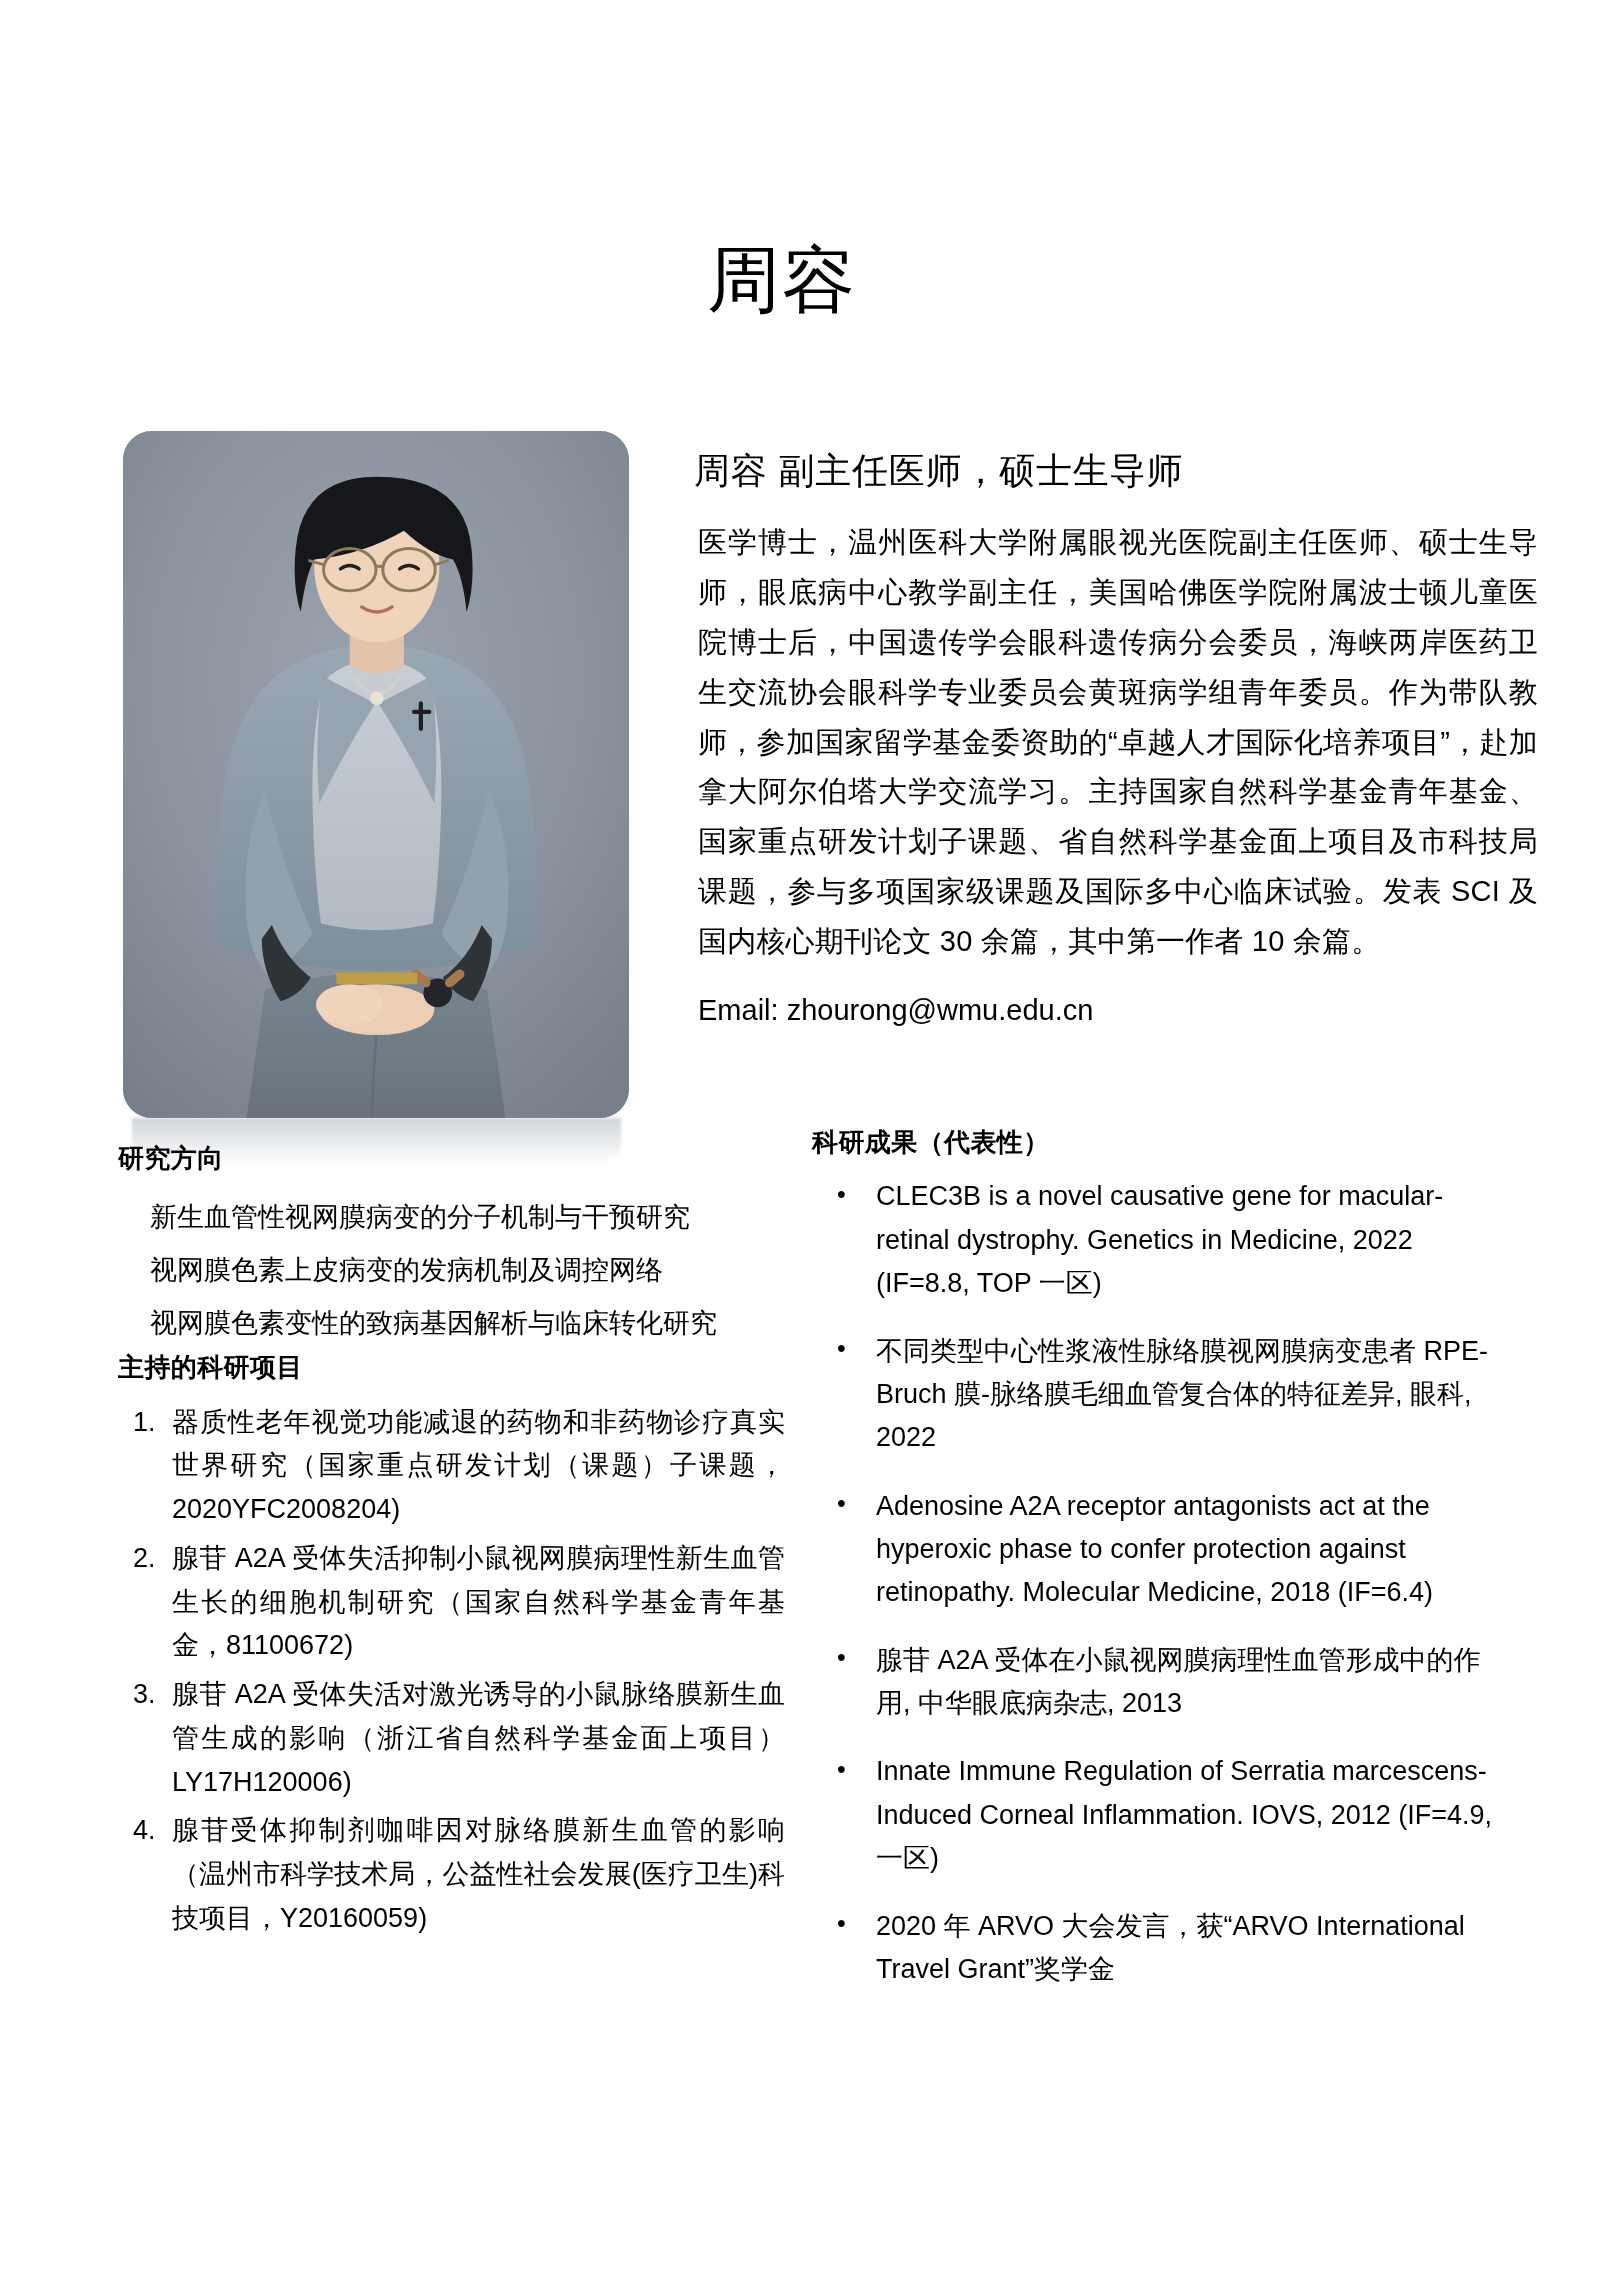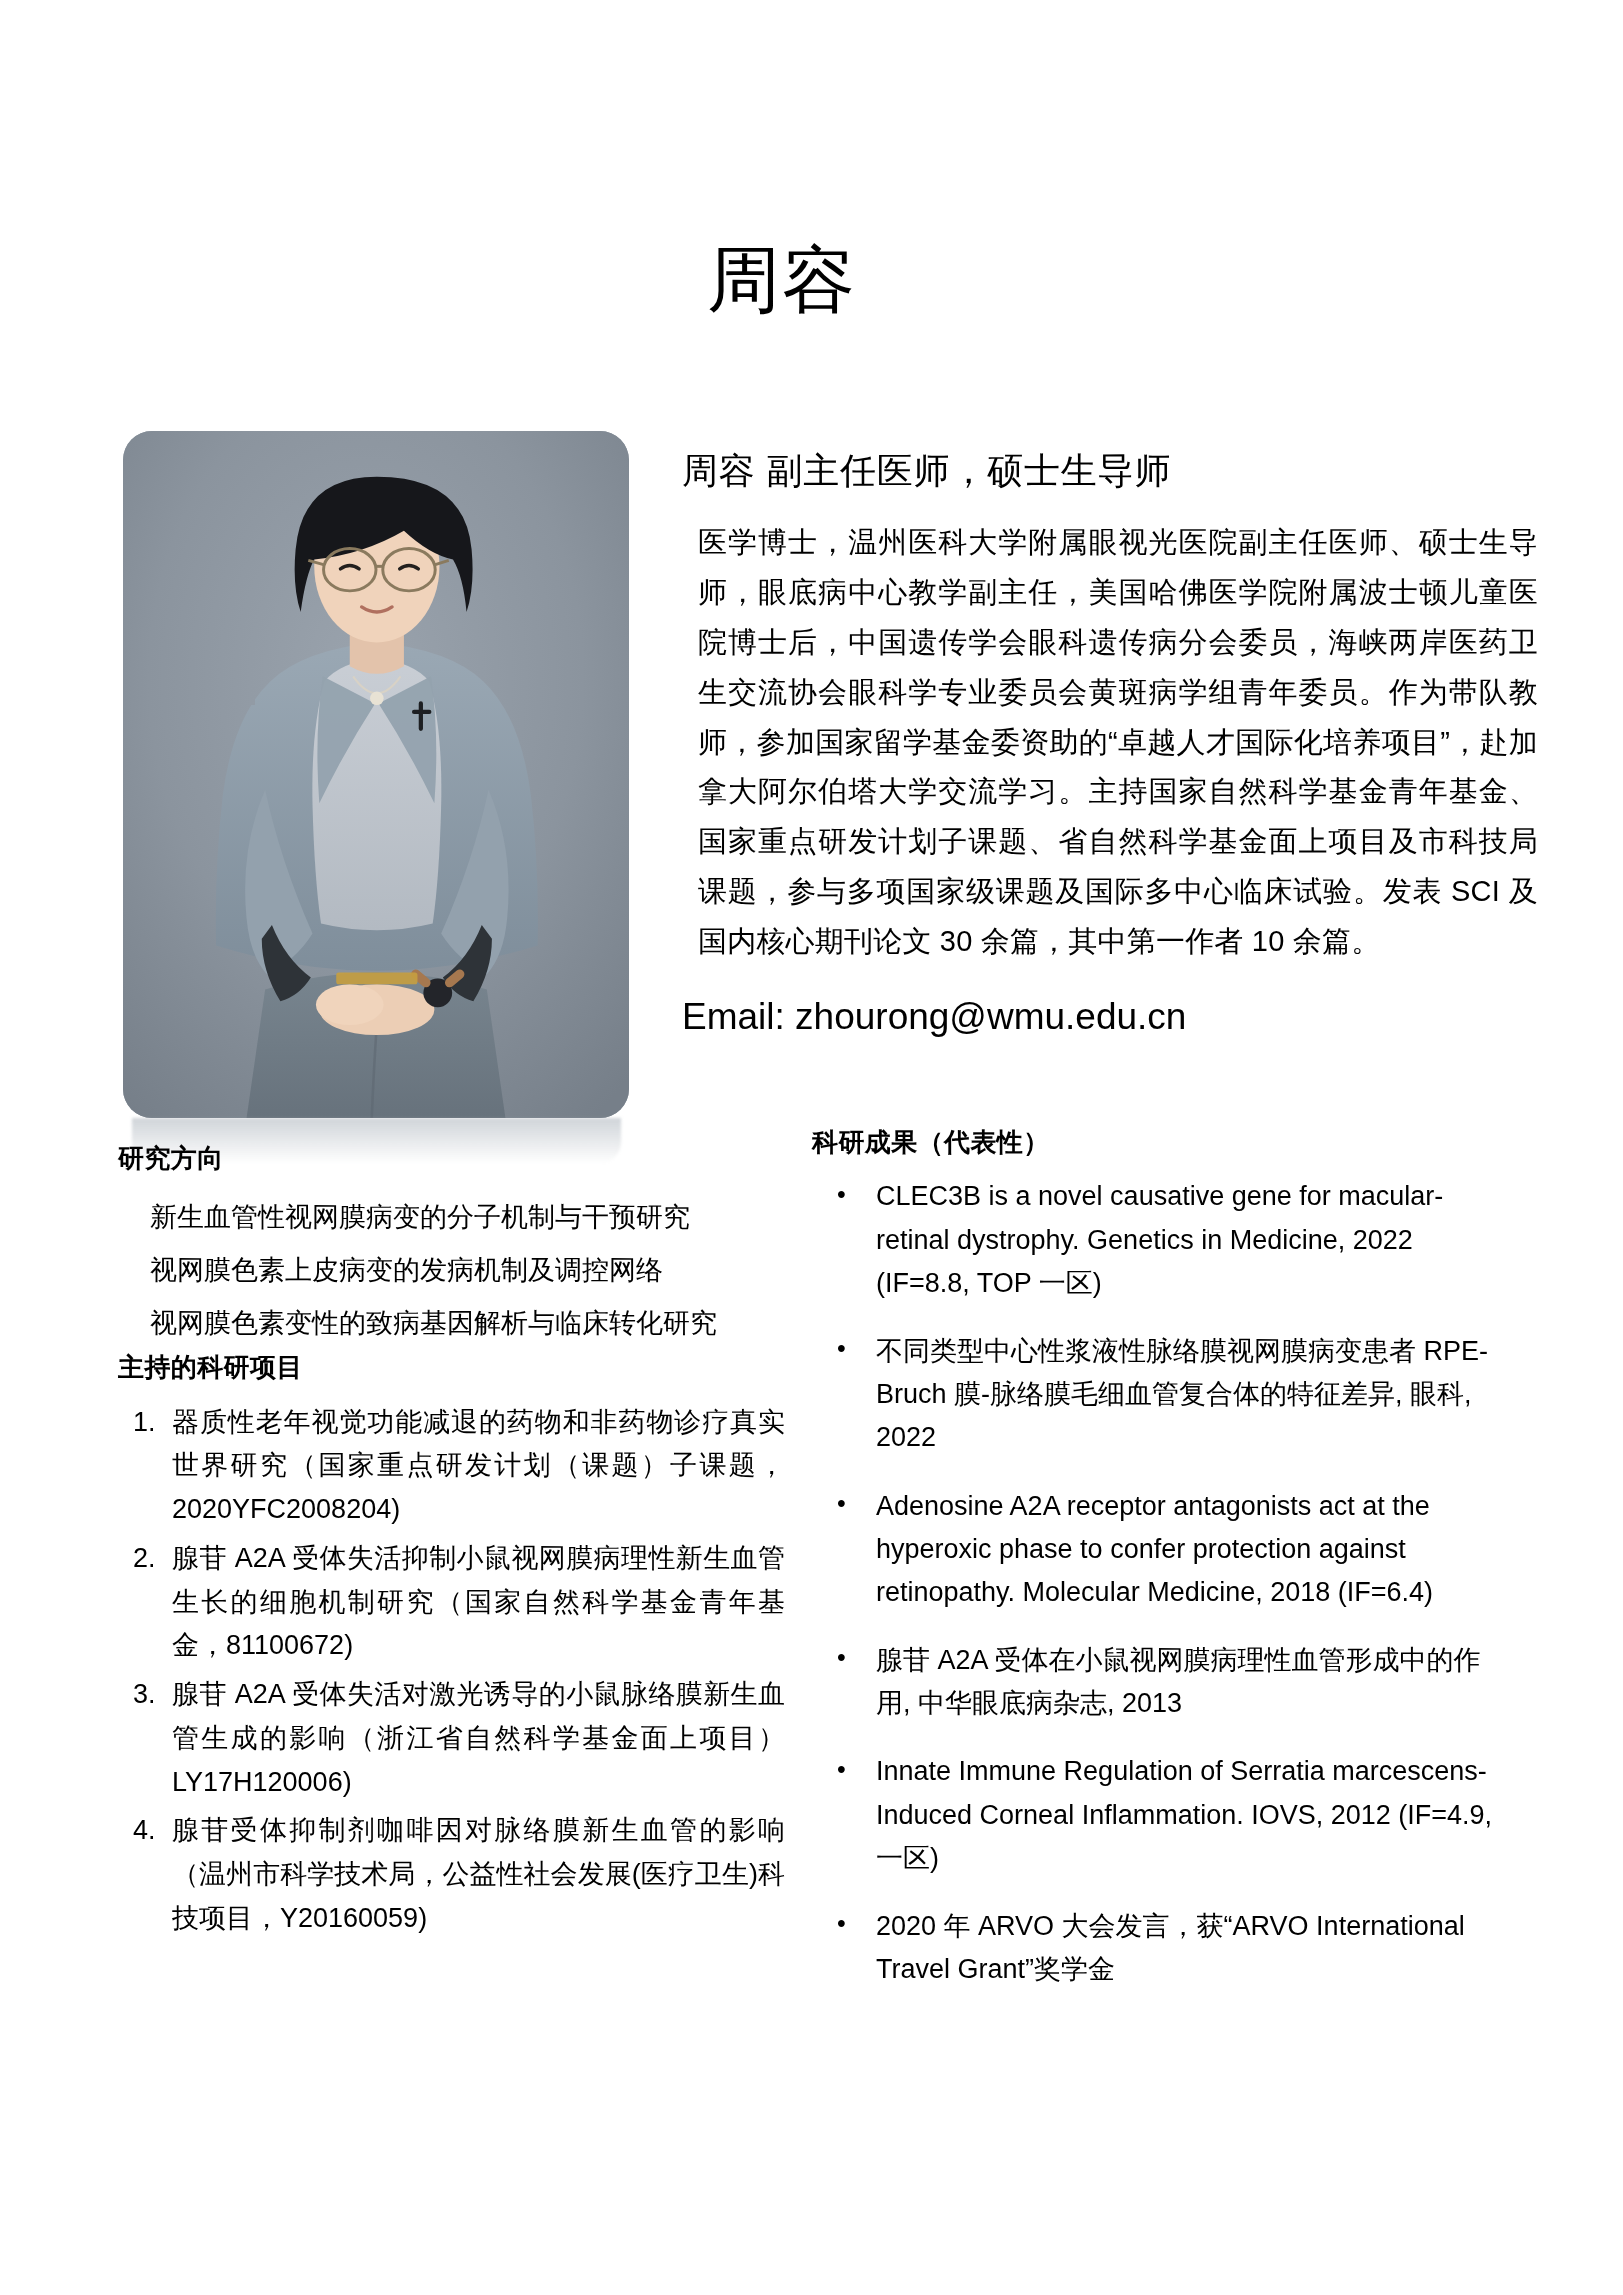--- a/index.html
+++ b/index.html
@@ -70,35 +70,35 @@
   .bio-col {
     position: absolute;
     left: 682px;
     top: 448px;
     width: 856px;
   }
   .bio-name {
     font-size: 36px;
     line-height: 1.25;
     font-weight: 400;
-    margin: 0 0 25px 0;
+    margin: 0 0 25px 12px;
     letter-spacing: 0.8px;
   }
   .bio-para {
     font-size: 29px;
     line-height: 1.72;
     margin: 0 0 22px 16px;
     text-align: justify;
     text-justify: inter-ideograph;
     letter-spacing: 0.2px;
   }
   .bio-email {
-    font-size: 37px;
+    font-size: 29px;
     line-height: 1.5;
-    margin: 0;
+    margin: 16px;
   }
 
   
   .col-left {
     position: absolute;
     left: 118px;
     top: 1140px;
     width: 677px;
   }
   .col-right {

